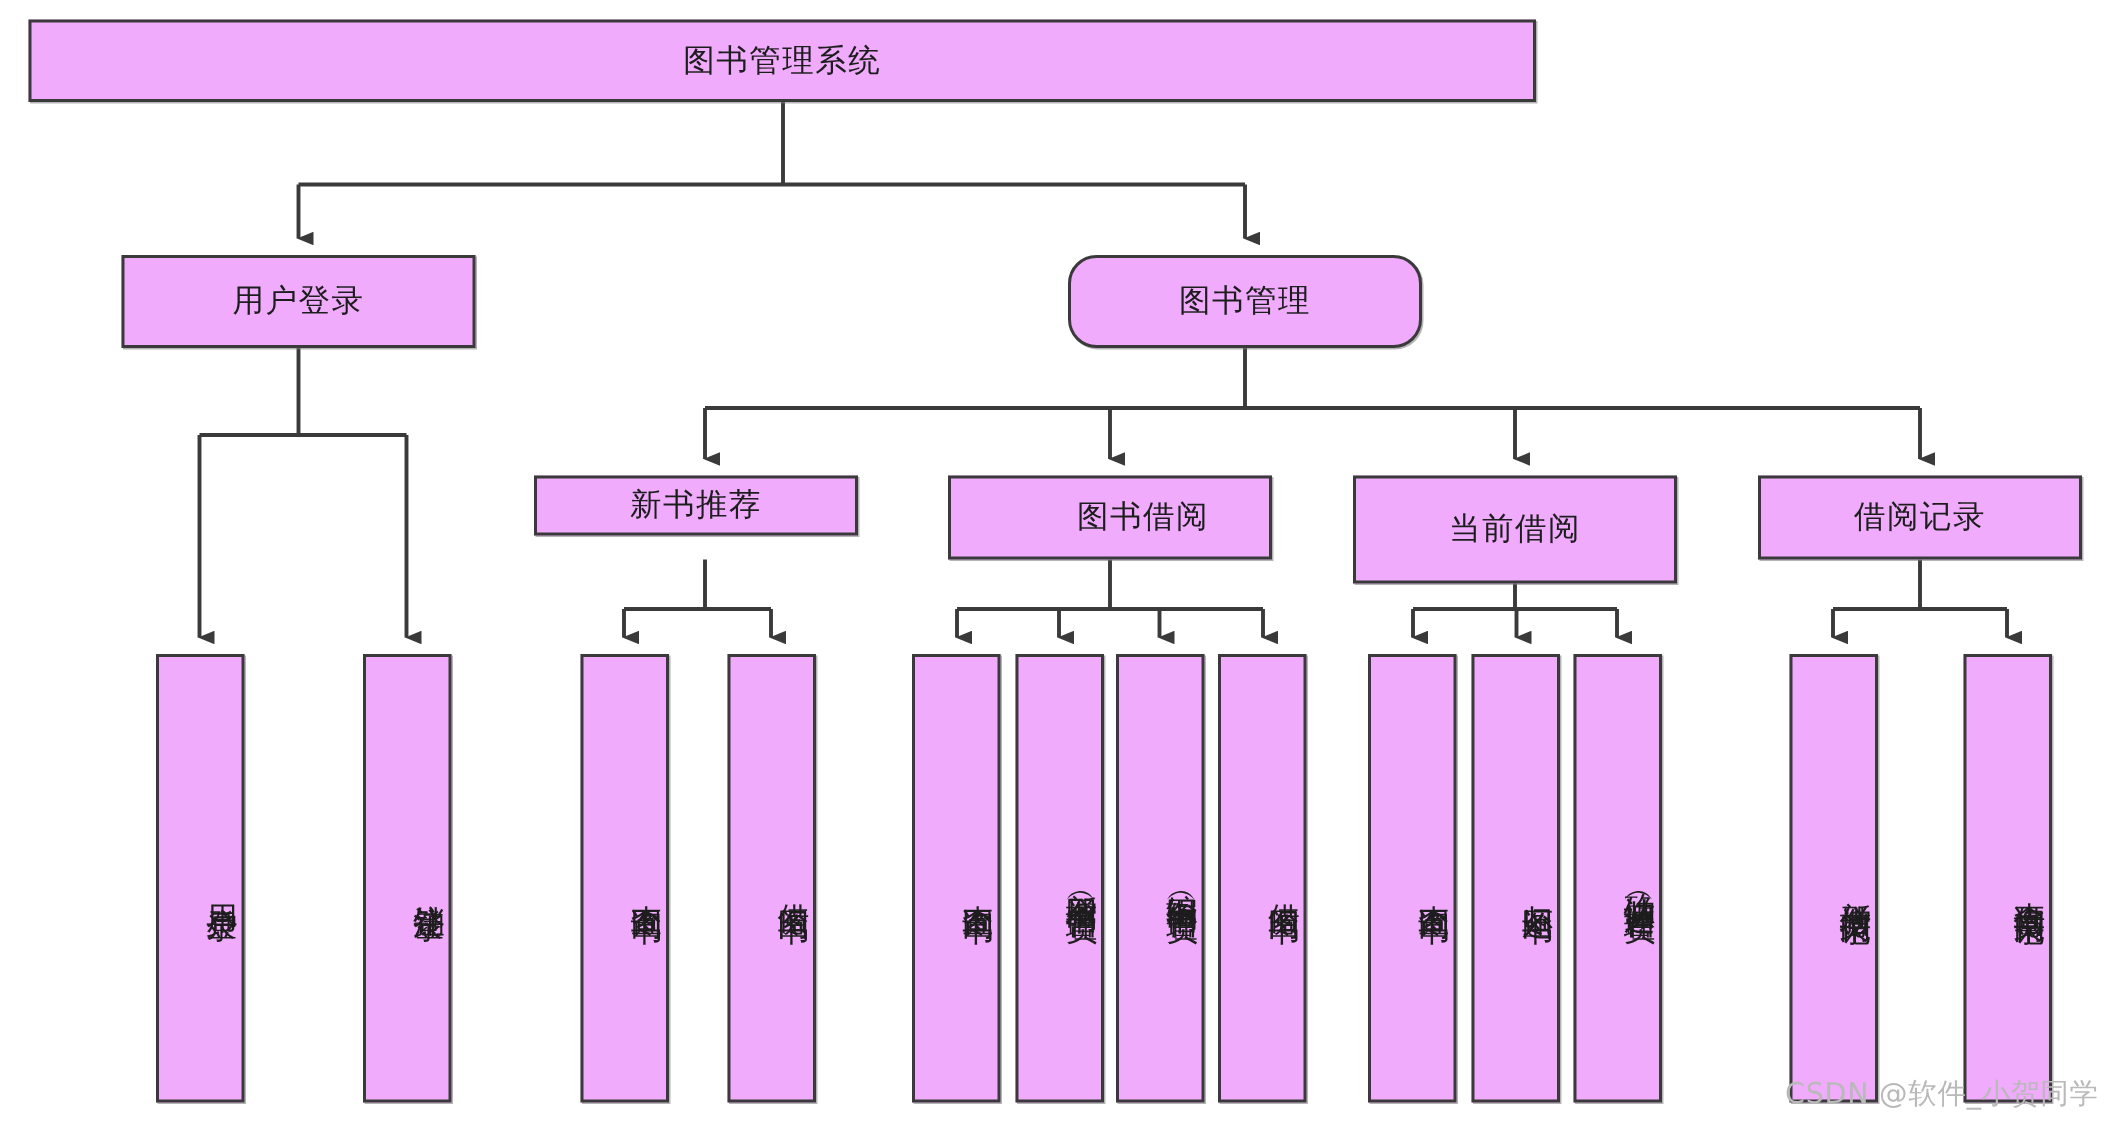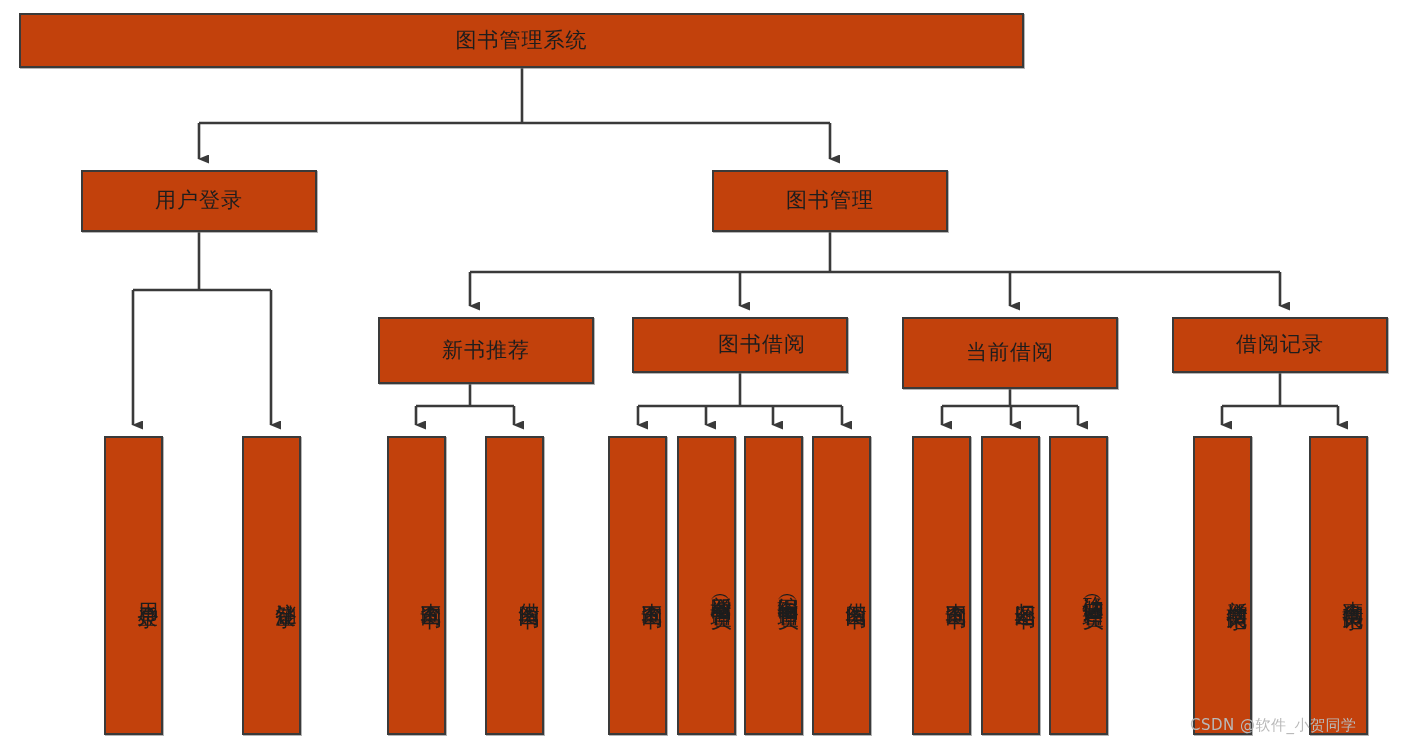--- a/index.html
+++ b/index.html
@@ -22,21 +22,21 @@
     left: 0;
     top: 0;
     width: 1405px;
     height: 747px;
     pointer-events: none;
   }
   .node {
     position: absolute;
     box-sizing: border-box;
     border: 2px solid #3a3a3a;
-    background: #c2410c;
+    background: #f0abfc;
     display: flex;
     align-items: center;
     justify-content: center;
     color: #1d1d1d;
     box-shadow: 1px 1px 0 rgba(120,120,120,0.55);
   }
   .node-h {
     font-size: 21px;
     letter-spacing: 1px;
     line-height: 1.2;
@@ -51,21 +51,21 @@
     align-items: flex-start;
     justify-content: center;
     padding-top: 8px;
     white-space: nowrap;
   }
   .node-v.topalign {
     padding-top: 4px;
   }
   .watermark {
     position: absolute;
-    font-size: 15px;
+    font-size: 19px;
     color: #b9b9b9;
     white-space: nowrap;
     letter-spacing: 0.5px;
   }
 </style>
 </head>
 <body>
 
 <div id="canvas">
 
@@ -119,25 +119,25 @@
     </g>
   </svg>
 
   <div class="node node-h" style="left:19px; top:13px; width:1005px; height:55px;">
     <span>图书管理系统</span>
   </div>
 
   <div class="node node-h" style="left:81px; top:170px; width:236px; height:62px;">
     <span>用户登录</span>
   </div>
-  <div class="node node-h" style="left:712px; top:170px; width:236px; height:62px;">
+  <div class="node node-h" style="left:712px; top:170px; width:236px; height:62px;border-radius:19px;">
     <span>图书管理</span>
   </div>
 
-  <div class="node node-h" style="left:378px; top:317px; width:216px; height:67px;">
+  <div class="node node-h" style="left:356px; top:317px; width:216px; height:40px;">
     <span>新书推荐</span>
   </div>
   <div class="node node-h" style="left:632px; top:317px; width:216px; height:56px;padding-left:44px;">
     <span>图书借阅</span>
   </div>
   <div class="node node-h" style="left:902px; top:317px; width:216px; height:72px;">
     <span>当前借阅</span>
   </div>
   <div class="node node-h" style="left:1172px; top:317px; width:216px; height:56px;">
     <span>借阅记录</span>

